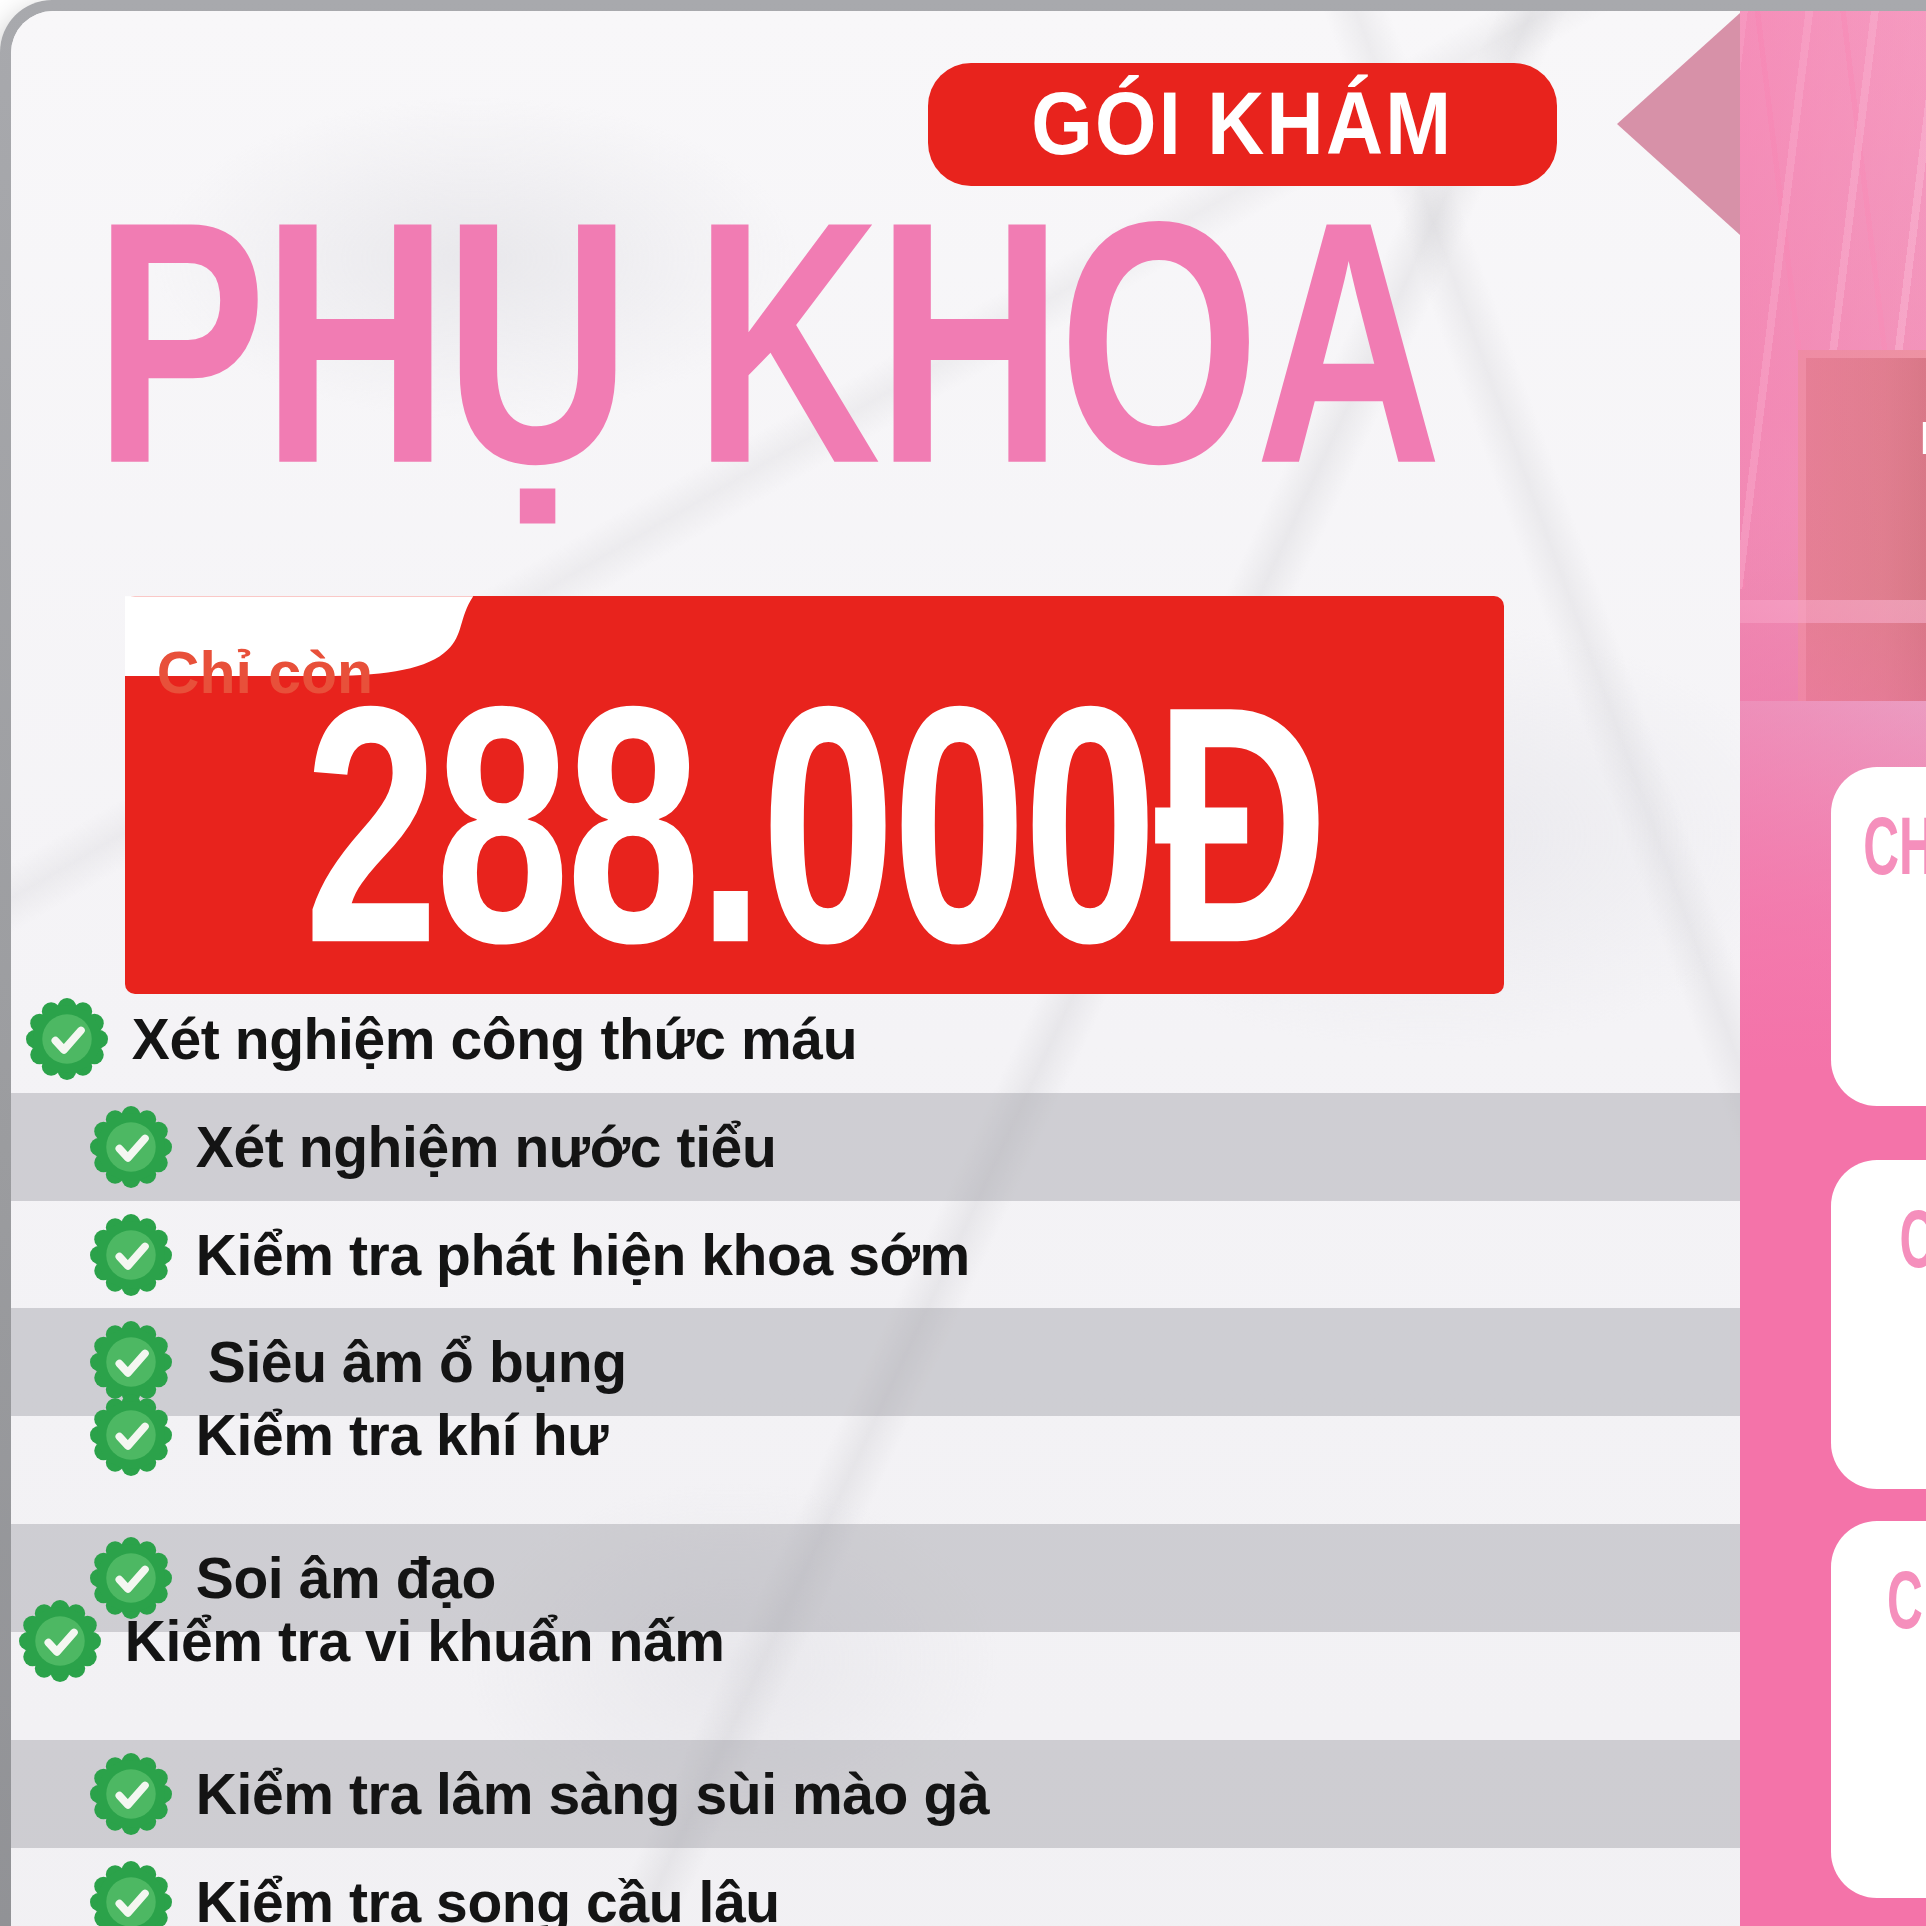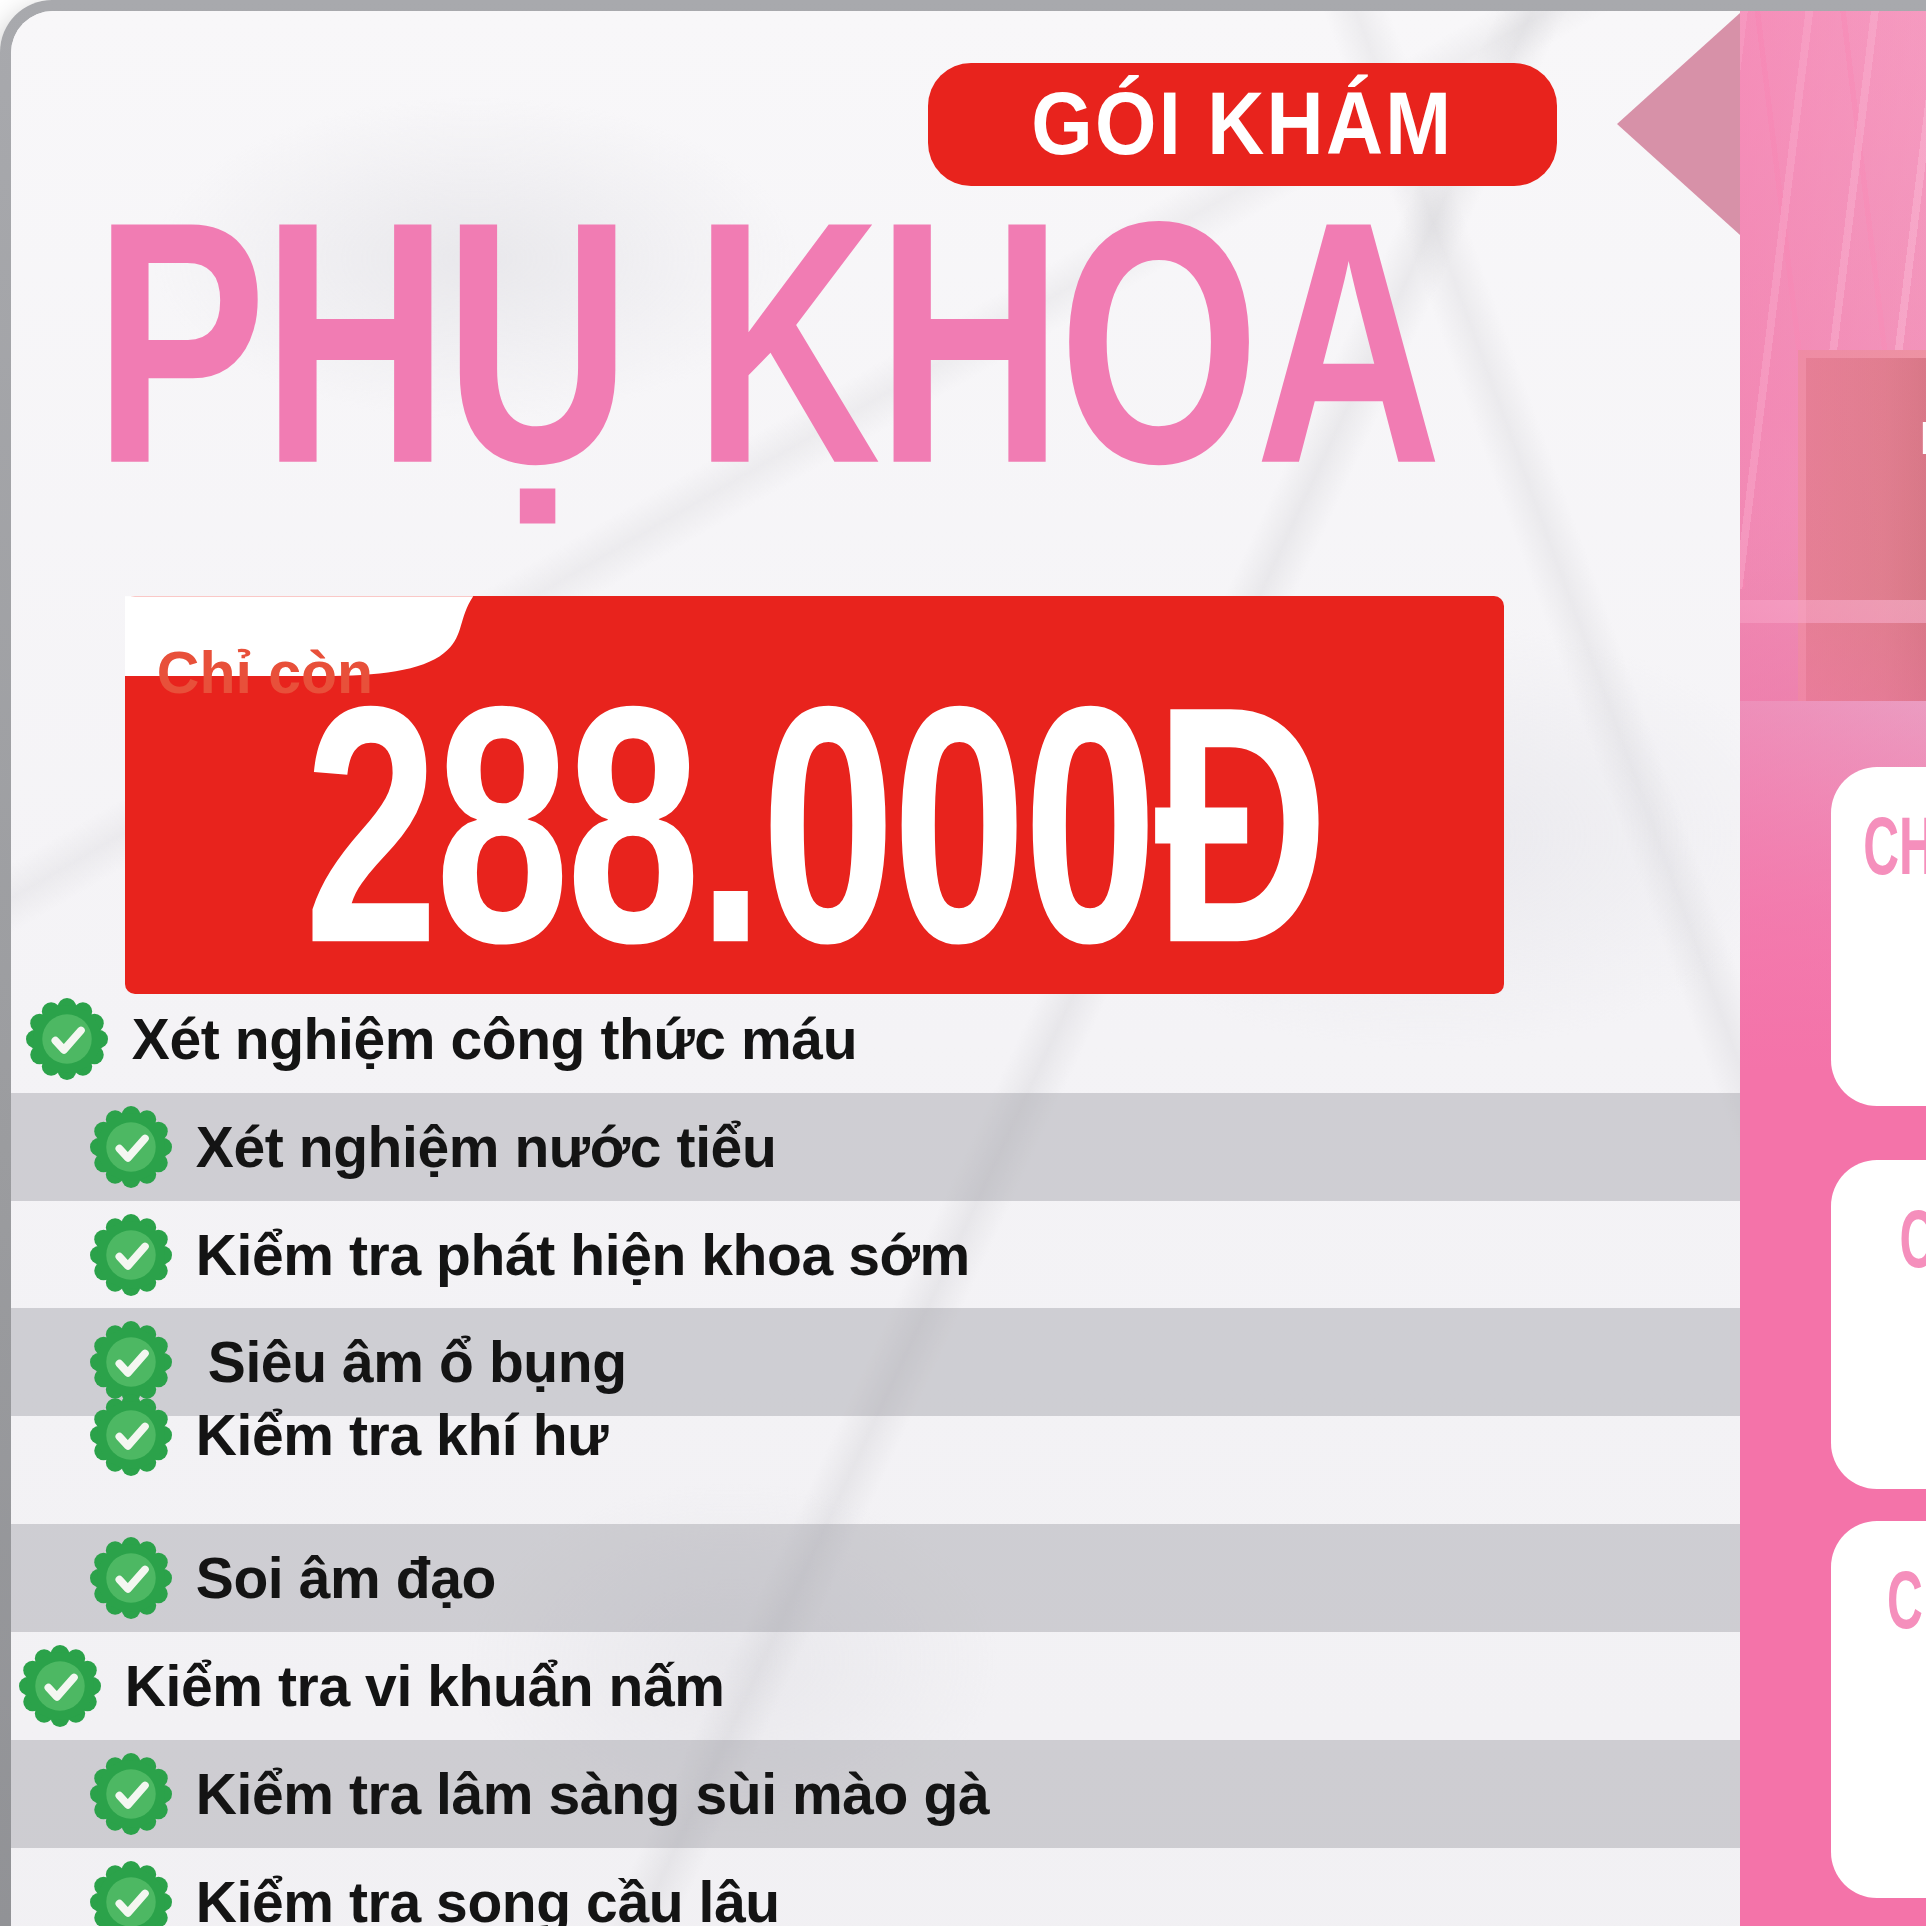--- a/index.html
+++ b/index.html
@@ -225,21 +225,21 @@
               <circle cx="0" cy="-82" r="24"></circle>
               <circle cx="41" cy="-71" r="24"></circle>
               <circle cx="71" cy="-41" r="24"></circle>
               <circle cx="0" cy="0" r="88"></circle>
               <circle cx="0" cy="0" r="64" fill="#4DB863"></circle>
               <path d="M-30 4 L-8 28 L36 -22" fill="none" stroke="#F4F7F1" stroke-width="20" stroke-linecap="round" stroke-linejoin="round"></path>
             </g>
           </svg>
         <span class="svc-label">Soi âm đạo</span>
       </div>
-      <div class="svc" style="top:1621px;padding-left:8px;">
+      <div class="svc" style="top:1576px;padding-left:8px;">
         <svg class="seal" viewBox="0 0 212 212">
             <g transform="translate(106,106)" fill="#2BA24A">
               <circle cx="82" cy="0" r="24"></circle>
               <circle cx="71" cy="41" r="24"></circle>
               <circle cx="41" cy="71" r="24"></circle>
               <circle cx="0" cy="82" r="24"></circle>
               <circle cx="-41" cy="71" r="24"></circle>
               <circle cx="-71" cy="41" r="24"></circle>
               <circle cx="-82" cy="0" r="24"></circle>
               <circle cx="-71" cy="-41" r="24"></circle>

